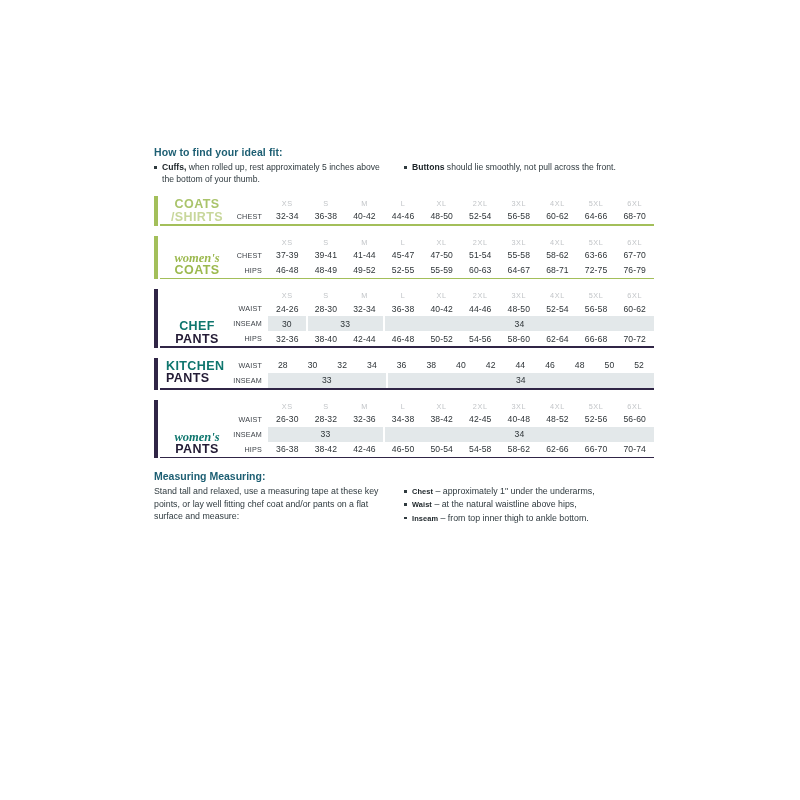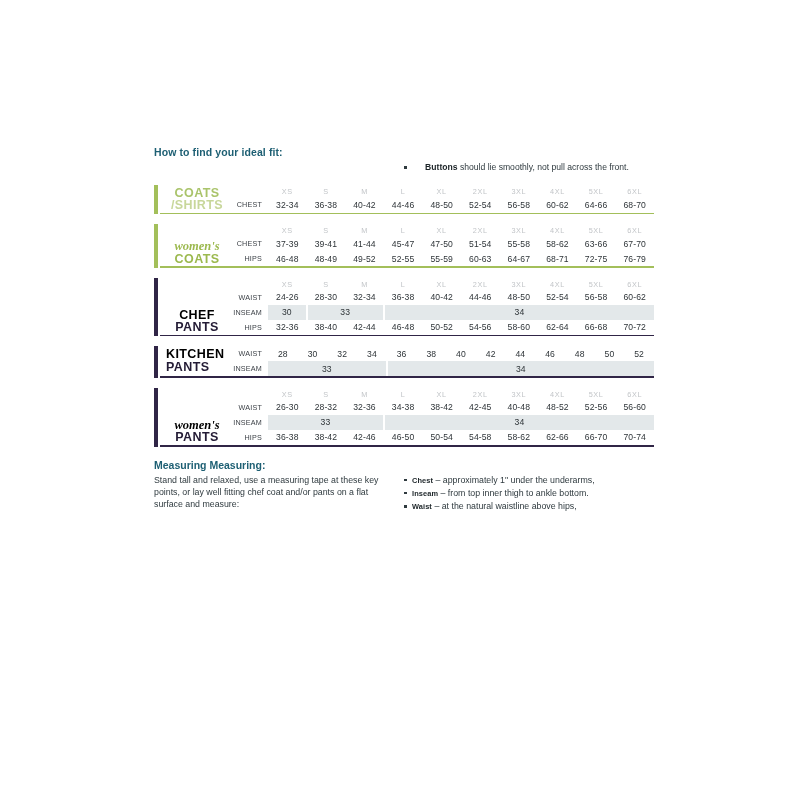--- a/index.html
+++ b/index.html
@@ -40,21 +40,21 @@
     line-height: 13px;
   }
   .tips-wrap {
     display: flex;
     gap: 18px;
   }
   .tips-col {
     flex: 1 1 0;
   }
   .tips-col.left { width: 232px; flex: 0 0 232px; }
-  .tips-col.right { width: 238px; flex: 0 0 238px; text-align: center; }
+  .tips-col.right { width: 238px; flex: 0 0 238px; }
 
   .tip {
     position: relative;
     font-size: 8.6px;
     line-height: 11.6px;
     color: #2f3a3f;
     padding-left: 8px;
     margin-bottom: 1px;
   }
   .tip .bullet {
@@ -114,21 +114,21 @@
     letter-spacing: 0.4px;
   }
   .cat .l1, .cat .l2 {
     display: block;
     font-size: 12.5px;
     font-weight: bold;
   }
   .cat.green .l1 { color: #aac46b; }
   .cat.green .l2 { color: #c8d79b; }
   .cat.green-solid .l1, .cat.green-solid .l2 { color: #9cb94f; }
-  .cat.dark .l1 { color: #000000; }
+  .cat.dark .l1 { color: #0f766e; }
   .cat.dark .l2 { color: #231b35; }
   .cat .italic {
     font-family: "Liberation Serif", serif;
     font-style: italic;
     font-size: 12.5px;
     font-weight: bold;
     letter-spacing: 0;
   }
 
   
@@ -213,20 +213,21 @@
 </head>
 <body>
 
 <div id="page">
   <div id="content">
 
     <div class="fit-heading">How to find your ideal fit:</div>
 
     <div class="tips-wrap">
       <div class="tips-col left" id="tips-left">
+          <div class="tip"><span class="bullet"></span><b>Cuffs,</b><span> when rolled up, rest approximately 5 inches above the bottom of your thumb.</span></div>
         </div>
       <div class="tips-col right" id="tips-right">
           <div class="tip"><span class="bullet"></span><b>Buttons</b><span> should lie smoothly, not pull across the front.</span></div>
         </div>
     </div>
 
     <div id="tables">
         <div class="table-block green">
           <div class="accent" style="background: rgb(163, 191, 90);"></div>
           <table class="sizes">
@@ -547,19 +548,19 @@
         </div>
       </div>
 
     <div class="guide-heading">Measuring Measuring:</div>
     <div class="guide-wrap">
       <div class="guide-col left">
         <div class="guide-line">Stand tall and relaxed, use a measuring tape at these key points, or lay well fitting chef coat and/or pants on a flat surface and measure:</div>
       </div>
       <div class="guide-col right" id="guide-items">
           <div class="guide-item"><span class="bullet"></span><b>Chest</b><span> – approximately 1" under the underarms,</span></div>
+          <div class="guide-item"><span class="bullet"></span><b>Waist</b><span> – at the natural waistline above hips,</span></div>
           <div class="guide-item"><span class="bullet"></span><b>Inseam</b><span> – from top inner thigh to ankle bottom.</span></div>
-          <div class="guide-item"><span class="bullet"></span><b>Waist</b><span> – at the natural waistline above hips,</span></div>
         </div>
     </div>
 
   </div>
 </div>
 
 </body></html>

